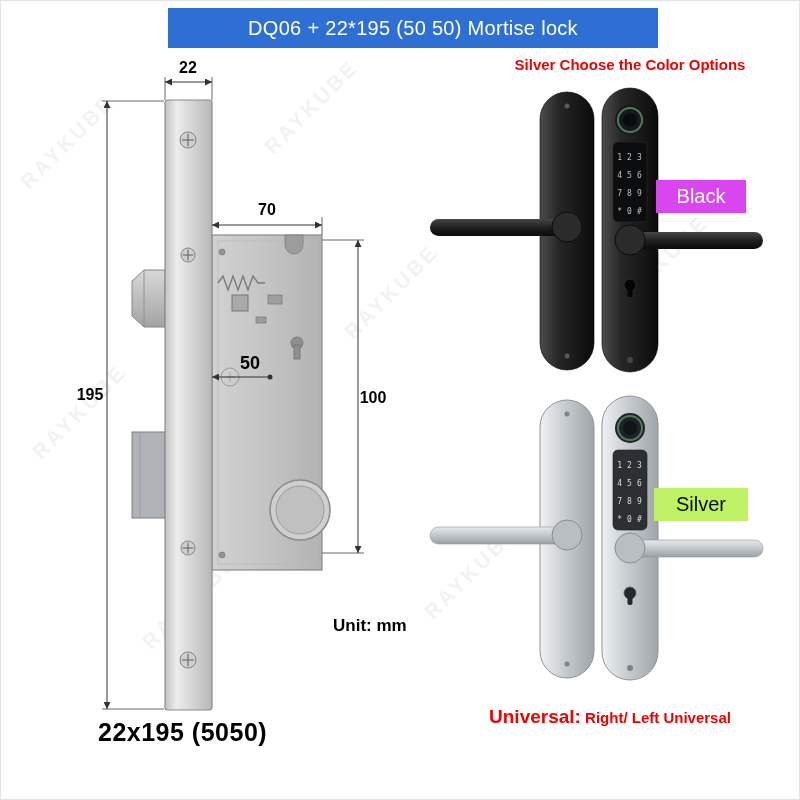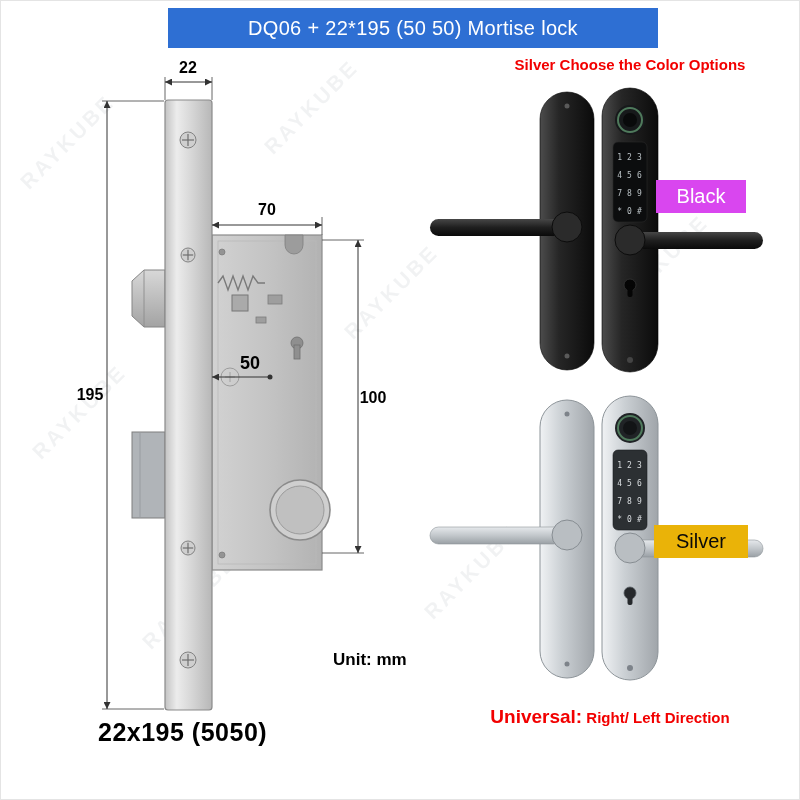--- a/index.html
+++ b/index.html
@@ -20,32 +20,32 @@
   }
   
   .wm {
     position:absolute; color:#6b7a86; opacity:0.09; font-size:21px; font-weight:bold;
     letter-spacing:3px; transform:rotate(-45deg); pointer-events:none; white-space:nowrap;
   }
   
   .drawing { position:absolute; left:60px; top:55px; }
   .dimtxt { font-family:"Liberation Sans",sans-serif; font-weight:bold; font-size:16px; fill:#000; text-anchor:middle; }
   .dimtxt.big { font-size:18px; }
-  .unit-label { position:absolute; left:333px; top:616px; font-size:17px; font-weight:bold; color:#000;margin-top:34px; }
+  .unit-label { position:absolute; left:333px; top:616px; font-size:17px; font-weight:bold; color:#000; }
   .size-label { position:absolute; left:98px; top:718px; font-size:25px; font-weight:bold; color:#000; letter-spacing:0.5px; }
   
   .color-heading {
     position:absolute; left:470px; top:56px; width:320px; text-align:center;
     color:#f20000; font-weight:bold; font-size:15px;
   }
   .handles-black { position:absolute; left:420px; top:80px; }
   .handles-silver { position:absolute; left:420px; top:388px; }
   .badge { position:absolute; display:flex; align-items:center; justify-content:center; font-size:20px; }
   .badge-black { left:656px; top:180px; width:90px; height:33px; background:#d946ef; color:#ffffff; }
-  .badge-silver { left:654px; top:488px; width:94px; height:33px; background:#eab308; color:#0a0a0a;margin-top:37px; }
+  .badge-silver { left:654px; top:488px; width:94px; height:33px; background:#bef264; color:#0a0a0a; }
   .universal { position:absolute; left:430px; top:706px; width:360px; text-align:center; color:#f20000; white-space:nowrap; }
   .universal .prefix { font-size:19px; font-weight:bold; }
   .universal .rest { font-size:15px; font-weight:bold; }
   
   .kp { fill:#b9c0c4; font-size:8px; letter-spacing:5px; text-anchor:middle; font-family:"DejaVu Sans Mono",monospace; }
   .kp.s { fill:#d9dde0; }
 </style>
 </head>
 <body>
 
@@ -273,14 +273,14 @@
       <rect x="207.5" y="205" width="5" height="12" rx="2" fill="#26292c"></rect>
     </g>
     <circle cx="210" cy="280" r="3" fill="#7d838a"></circle>
   </g>
 </svg>
 <div class="badge badge-silver">
   <span>Silver</span>
 </div>
 
 <div class="universal">
-  <span class="prefix">Universal:</span><span class="rest"> Right/ Left Direction</span>
+  <span class="prefix">Universal:</span><span class="rest"> Right/ Left Universal</span>
 </div>
 
 </body></html>

